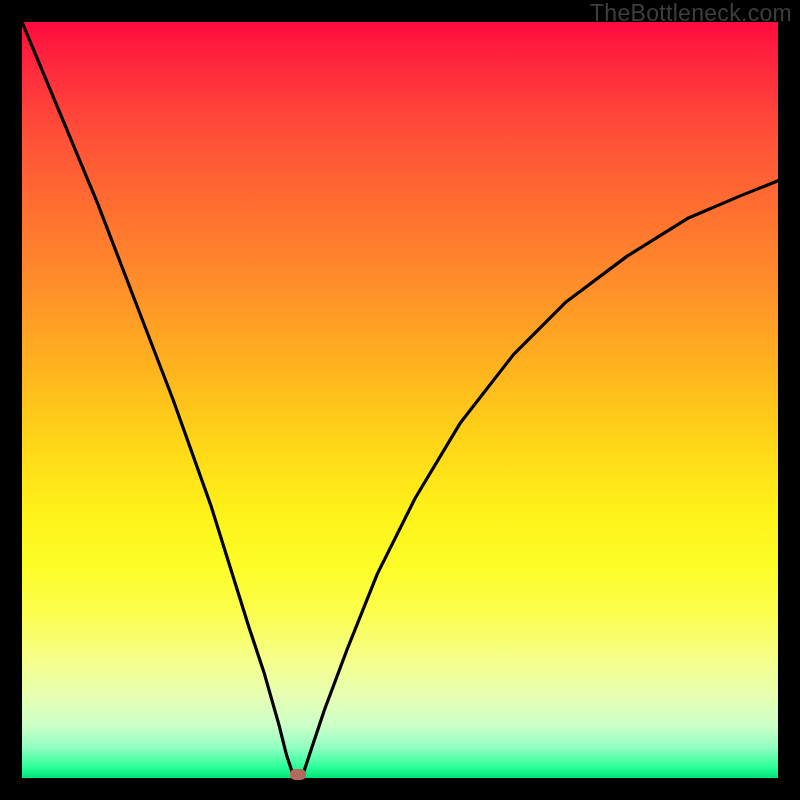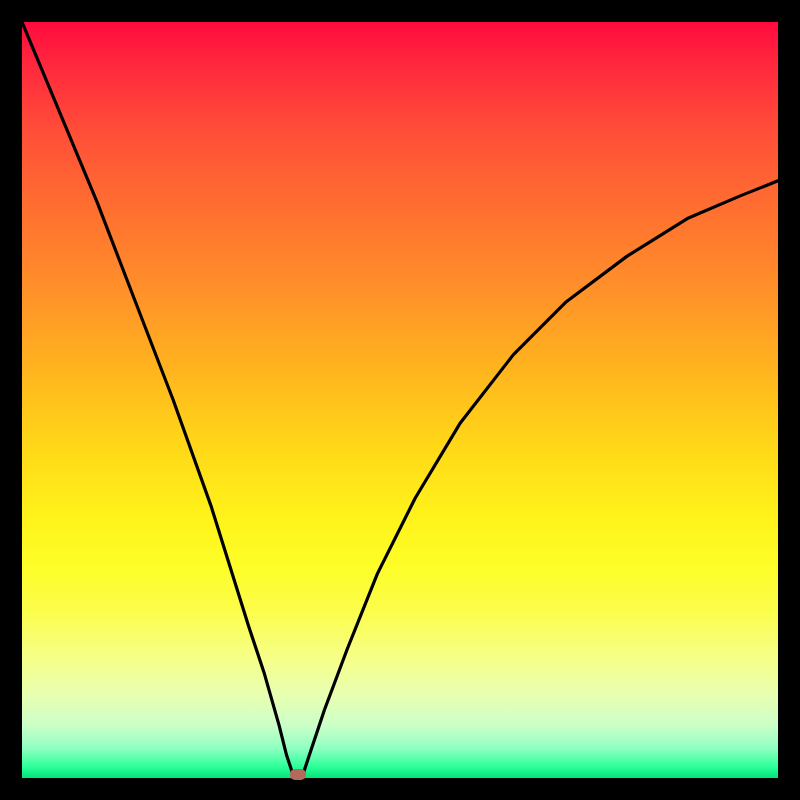--- a/index.html
+++ b/index.html
@@ -77,13 +77,14 @@
   <div class="plot">
 
     <svg class="curve" viewBox="0 0 756 756" preserveAspectRatio="none">
       <path id="curve-path" d="M0.00 0.00 L37.80 90.72 L75.60 181.44 L113.40 279.72 L151.20 378.00 L189.00 483.84 L226.80 604.80 L241.92 650.16 L257.04 703.08 L264.60 733.32 L270.65 751.46 L275.18 756.00 L279.72 756.00 L287.28 733.32 L302.40 687.96 L325.08 627.48 L355.32 551.88 L393.12 476.28 L438.48 400.68 L491.40 332.64 L544.32 279.72 L604.80 234.36 L665.28 196.56 L718.20 173.88 L756.00 158.76" fill="none" stroke="#000" stroke-width="3.2" stroke-linecap="round" stroke-linejoin="round"></path>
     </svg>
 
     <div class="marker" id="marker" style="left: 267.94px; top: 747.22px;"></div>
 
   </div>
 
+  <div class="watermark">TheBottleneck.com</div>
 </div>
 
 </body></html>

